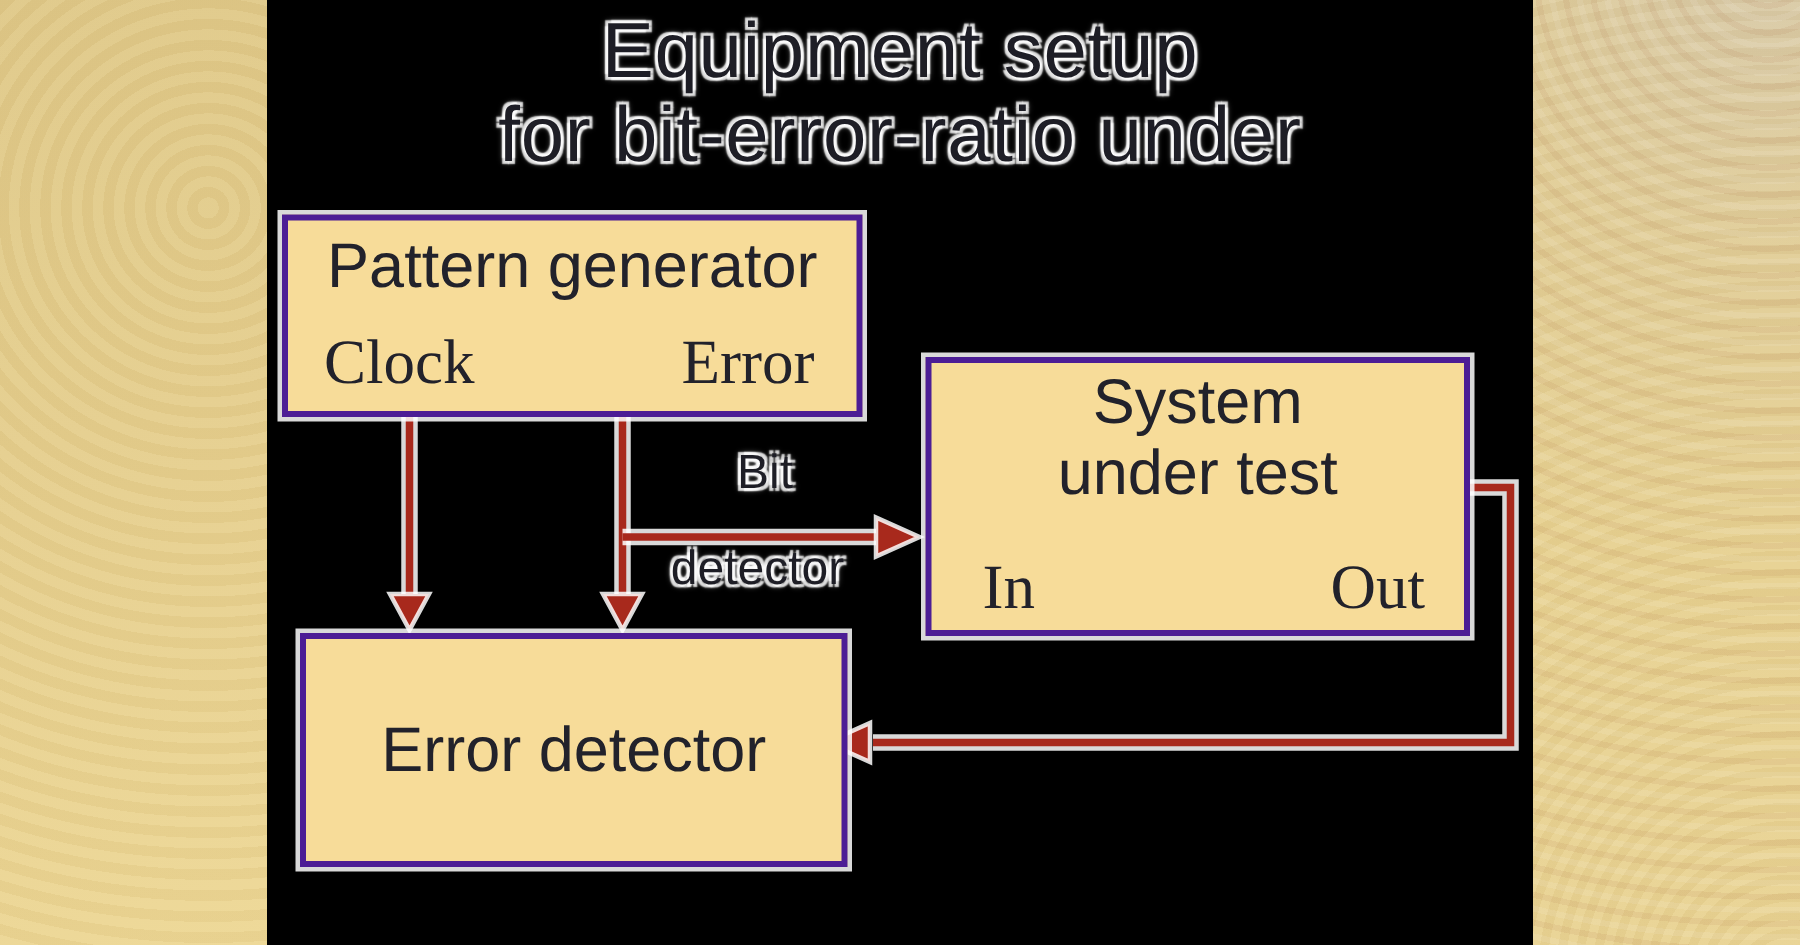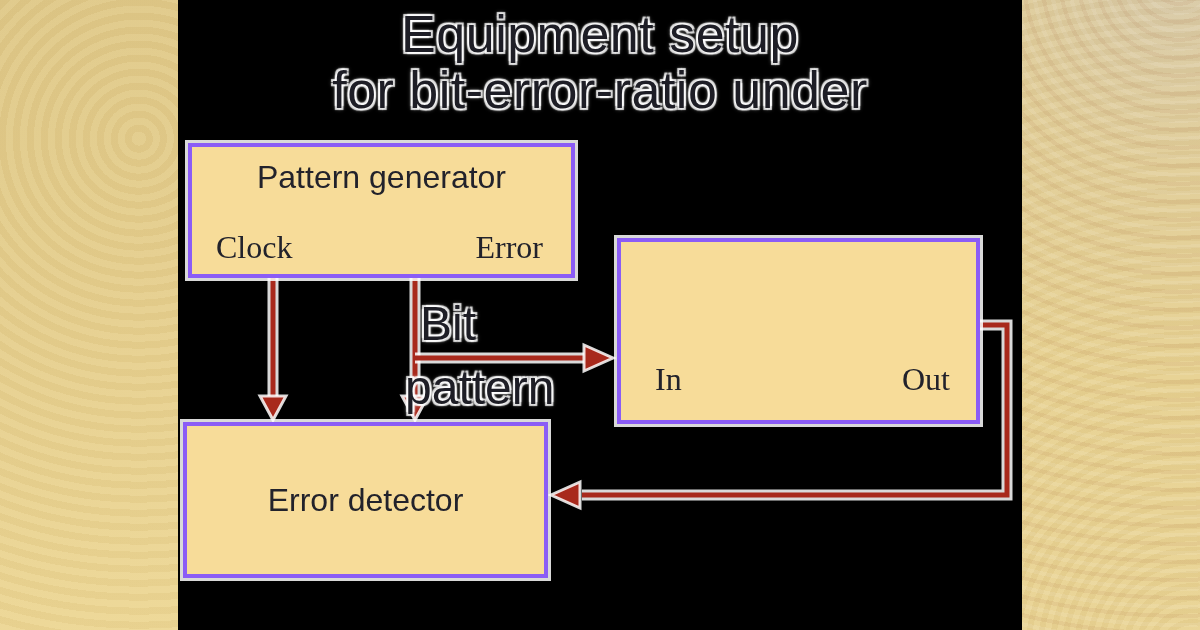--- a/index.html
+++ b/index.html
@@ -71,47 +71,48 @@
     text-align: center;
     font-size: 52px;
     line-height: 56px;
     letter-spacing: 0.5px;
   }
   
   .box {
     position: absolute;
     box-sizing: border-box;
     background: #F7DC99;
-    border: 4px solid #8b5cf6;
+    border: 4px solid #4c1d95;
     box-shadow: 0 0 0 3px rgba(255,255,255,0.85);
     color: #22222B;
-    font-size: 32px;
+    font-size: 42px;
   }
   .box-pg { left: 188px; top: 143px; width: 387px; height: 135px; }
   .box-sut { left: 617px; top: 238px; width: 363px; height: 186px; }
   .box-ed {
-    left: 183px; top: 422px; width: 365px; height: 156px;
+    left: 200px; top: 422px; width: 365px; height: 156px;
     display: flex; align-items: center; justify-content: center;
   }
   .box-title { text-align: center; margin-top: 6px; line-height: 48px; }
   .box-sut .box-title { margin-top: 2px; line-height: 47px; }
   .port {
     position: absolute;
     bottom: 8px;
     font-family: Liberation Serif, serif;
   }
   .port-left { left: 24px; }
   .port-right { right: 28px; }
-  .box-sut .port { bottom: 22px; }
+  .box-sut .port { bottom: 4px; }
   .box-sut .port-left { left: 34px; }
   .box-sut .port-right { right: 26px; text-align: right; }
   
   .flow-label {
     position: absolute;
-    font-size: 48px;
+    font-size: 32px;
+    text-align: center;
   }
   .label-bit { left: 420px; top: 296px; width: 180px; }
   .label-pattern { left: 405px; top: 360px; width: 200px; }
   .label-return { left: 570px; top: 512px; width: 455px; }
   
   .connectors {
     position: absolute;
     left: 0; top: 0;
     width: 1200px; height: 630px;
     pointer-events: none;
@@ -157,24 +158,28 @@
     </g>
   </svg>
 
   <div class="box box-pg">
     <div class="box-title">Pattern generator</div>
     <span class="port port-left">Clock</span>
     <span class="port port-right">Error</span>
   </div>
 
   <div class="box box-sut">
+    <div class="box-title">
+      <div>System</div>
+      <div>under test</div>
+    </div>
     <span class="port port-left">In</span>
     <span class="port port-right">Out</span>
   </div>
 
   <div class="box box-ed">
     <div class="box-title" style="margin-top:0">Error detector</div>
   </div>
 
   <div class="flow-label label-bit halo-text">Bit</div>
-  <div class="flow-label label-pattern halo-text">pattern</div>
+  <div class="flow-label label-pattern halo-text">detector</div>
 
 </div>
 
 </body></html>

